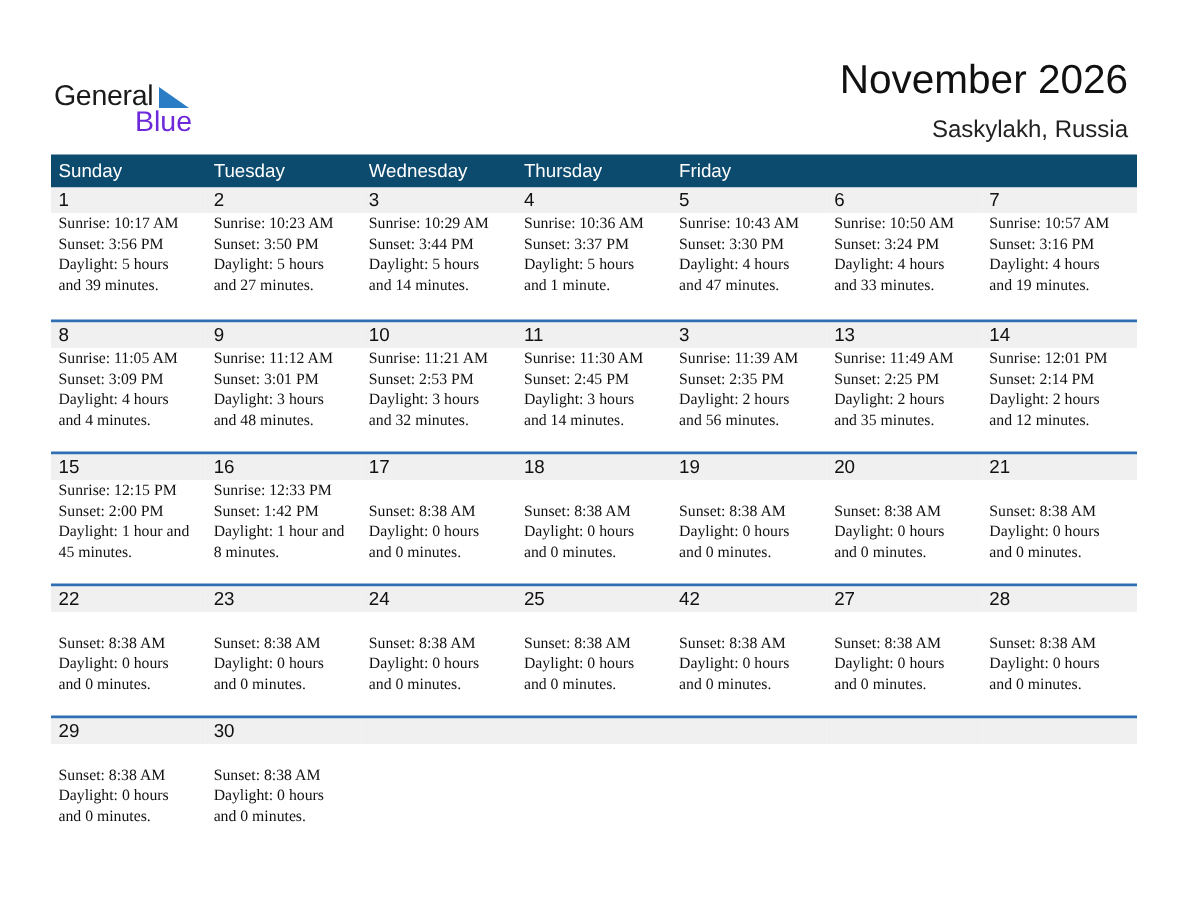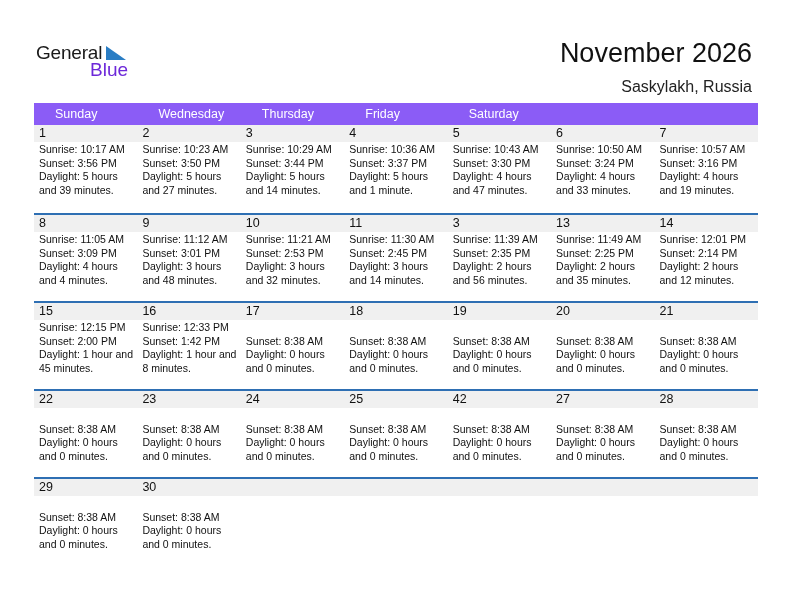--- a/index.html
+++ b/index.html
@@ -1,51 +1,51 @@
 <!DOCTYPE html>
 <html><head>
 <meta charset="utf-8">
 <style>
   html, body { margin: 0; padding: 0; background: #ffffff; }
   body { width: 792px; height: 612px; position: relative; font-family: "Liberation Sans", sans-serif; color: #111; overflow: hidden; }
-  .logo { position: absolute; left: 36px; top: 42px; width: 100px; height: 40px; }
+  .logo { position: absolute; left: 36px; top: 54px; width: 100px; height: 40px; }
   .logo .general { position: absolute; left: 0; top: 0; font-size: 19px; color: #1a1a1a; letter-spacing: -0.2px; }
   .logo .blue { position: absolute; left: 54px; top: 17px; font-size: 19px; color: #6d28d9; }
   .logo .tri { position: absolute; left: 70px; top: 4px; width: 0; height: 0; border-left: 20px solid #2a7dc4; border-top: 14px solid transparent; }
   .title { position: absolute; right: 40px; top: 38px; font-size: 27px; color: #111; text-align: right; }
   .subtitle { position: absolute; right: 40px; top: 78px; font-size: 16px; color: #222; text-align: center; }
   .cal { position: absolute; left: 34px; top: 103px; width: 724px; }
-  .hdr { display: flex; background: #8b5cf6; height: 22px; padding-left: 16px; }
+  .hdr { display: flex; background: #0c4a6e; height: 22px; }
   .hdr div { width: 103.43px; color: #fff; font-size: 12.5px; line-height: 22px; padding-left: 5px; box-sizing: border-box; }
   .week { border-top: 2px solid #2e6fb3; height: 88px; box-sizing: border-box; }
   .week.first { border-top: none; height: 88px; }
   .days { display: flex; }
   .day { width: 103.43px; box-sizing: border-box; }
   .num { background: #f0f0f0; height: 17px; line-height: 17px; font-size: 12.5px; padding-left: 5px; }
-  .info { font-size: 10.5px; line-height: 13.5px; padding-left: 5px; padding-top: 1px; color: #111; white-space: pre-line; }
+  .info { font-size: 10.5px; line-height: 13.5px; padding-left: 5px; padding-top: 1px; color: #111; white-space: pre-line; font-family: Liberation Serif, serif; }
 </style>
 </head>
 <body>
 
 <div class="logo">
   <span class="general">General</span>
   <span class="tri"></span>
   <span class="blue">Blue</span>
 </div>
 
 <div class="title">November 2026</div>
 <div class="subtitle">Saskylakh, Russia</div>
 
 <div class="cal">
   <div class="hdr">
     <div>Sunday</div>
+    <div>Tuesday</div>
     <div>Wednesday</div>
     <div>Thursday</div>
     <div>Friday</div>
-    <div>Saturday</div>
   </div>
   <div id="weeks">
       <div class="week first">
         <div class="days">
           <div class="day">
             <div class="num">1</div>
             <div class="info">Sunrise: 10:17 AM
 Sunset: 3:56 PM
 Daylight: 5 hours
 and 39 minutes.</div>

